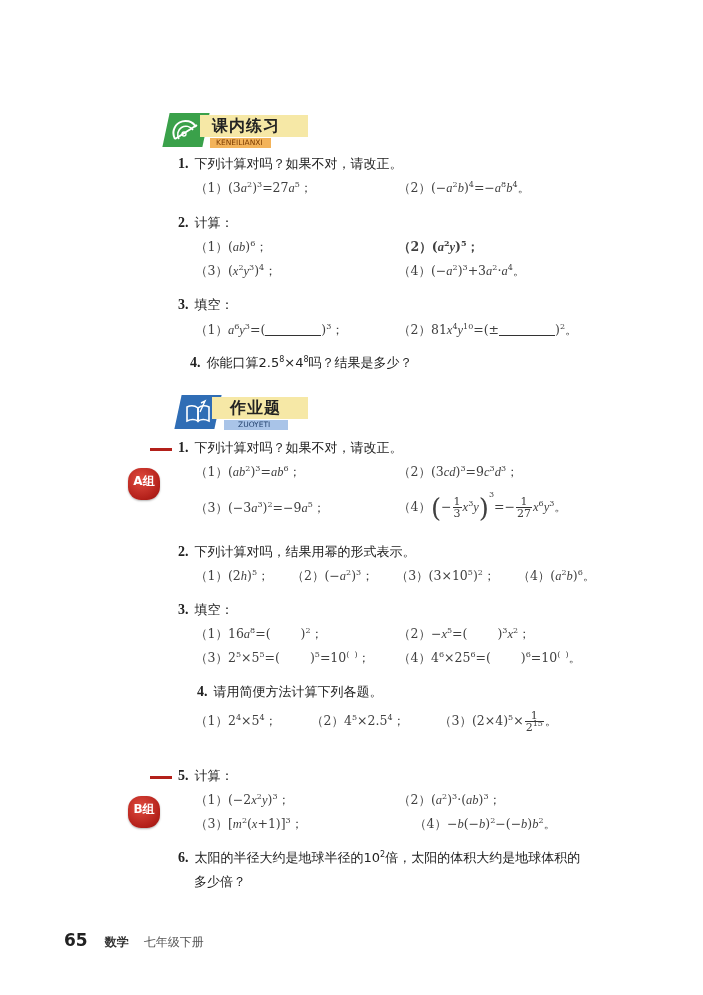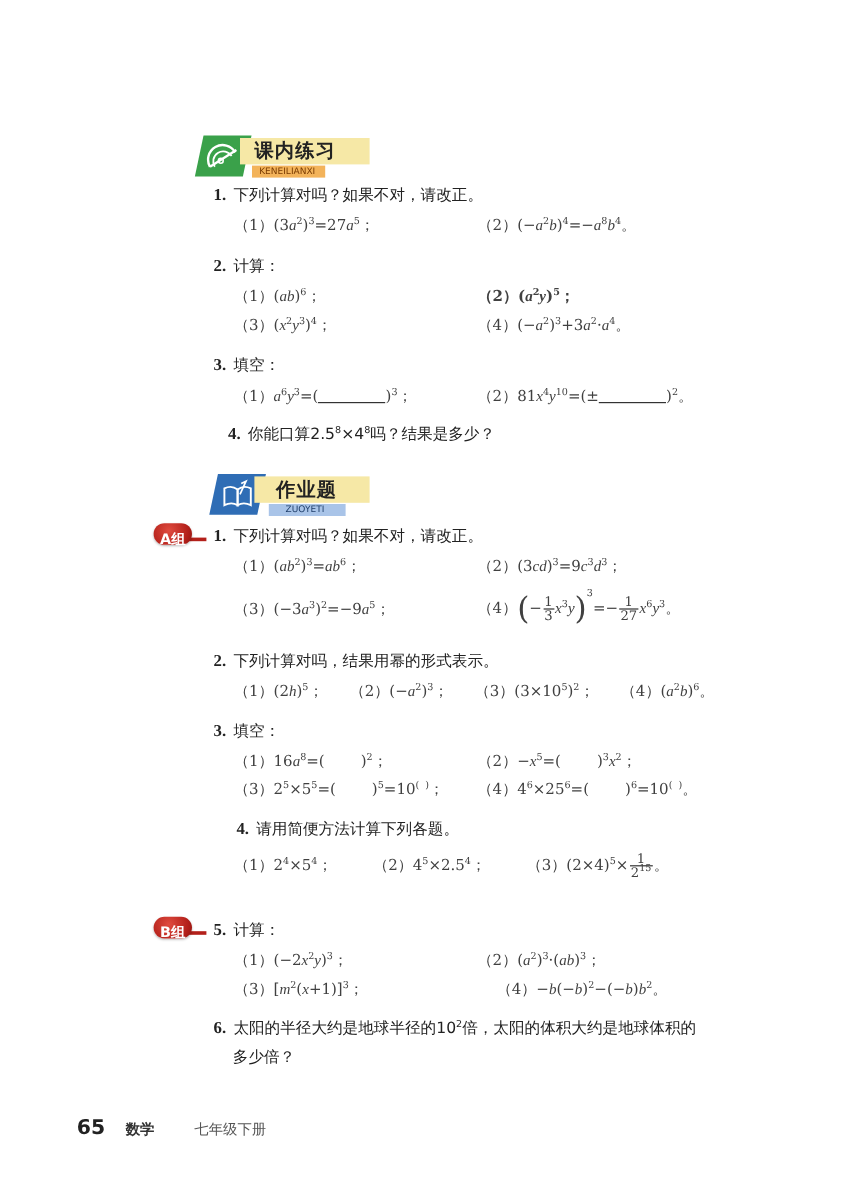--- a/index.html
+++ b/index.html
@@ -20,30 +20,30 @@
   .badge .iconbox { position: absolute; left: 0; top: 0; width: 40px; height: 34px;
                     transform: skewX(-12deg); }
   .badge .titlebg { position: absolute; left: 34px; top: 2px; height: 22px;
                     background: #f6e8a6; padding: 0 14px 0 12px; }
   .badge .title { position: absolute; left: 46px; top: 2px; font-family: "DejaVu Sans", sans-serif;
                   font-weight: bold; font-size: 16px; line-height: 22px; color: #222; letter-spacing: 1px; }
   .badge .pinyin { position: absolute; left: 44px; top: 25px; height: 10px; font-family: "DejaVu Sans", sans-serif;
                    font-size: 7.5px; line-height: 10px; padding: 0 8px 0 6px; }
   .badge svg { position: absolute; left: 6px; top: 4px; }
 
-  .group-tag { position: absolute; width: 32px; height: 18px; border-radius: 13px;
+  .group-tag { position: absolute; width: 32px; height: 32px; border-radius: 13px;
                background: radial-gradient(circle at 40% 35%, #e04b3f, #b3201a 70%, #8e1410);
                color: #fff; font-family: "DejaVu Sans", sans-serif; font-weight: bold; font-size: 12px;
-               line-height: 26px; text-align: center; box-shadow: 0 1px 2px rgba(0,0,0,.3); }
+               line-height: 26px; text-align: center; box-shadow: 0 1px 2px rgba(0,0,0,.3); margin-top: 32px; }
   .group-line { position: absolute; height: 3px; background: #b3201a; }
 
   .footer { position: absolute; left: 64px; top: 930px; font-family: "DejaVu Sans", sans-serif; white-space: nowrap; }
   .footer .pg { font-weight: bold; font-size: 17px; color: #222; }
   .footer .subj { font-weight: bold; font-size: 12px; margin-left: 12px; color: #333; }
-  .footer .grade { font-size: 12px; margin-left: 28px; color: #555; }
+  .footer .grade { font-size: 12px; margin-left: 10px; color: #555; }
   .blank { display: inline-block; border-bottom: 1px solid #333; width: 56px; height: 12px; vertical-align: -2px; }
   .gap { display: inline-block; width: 30px; }
   .gap2 { display: inline-block; width: 18px; }
 </style>
 </head>
 <body>
 
 <div class="badge" style="left:166px; top:113px; width:130px;">
   <div class="iconbox" style="background:#3aa14a;"></div>
   <svg width="28" height="26" viewBox="0 0 28 26">

